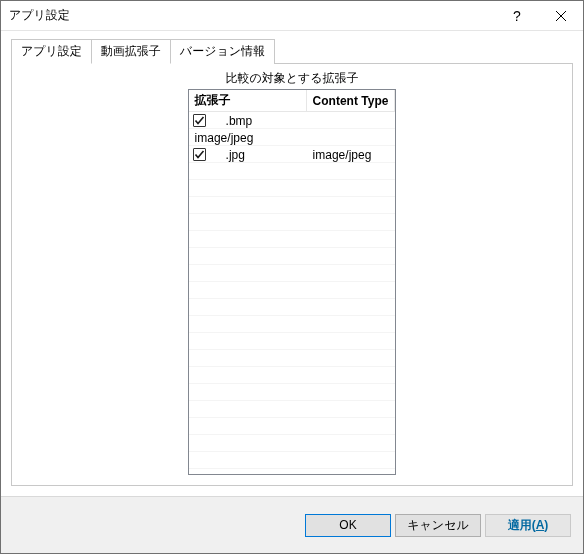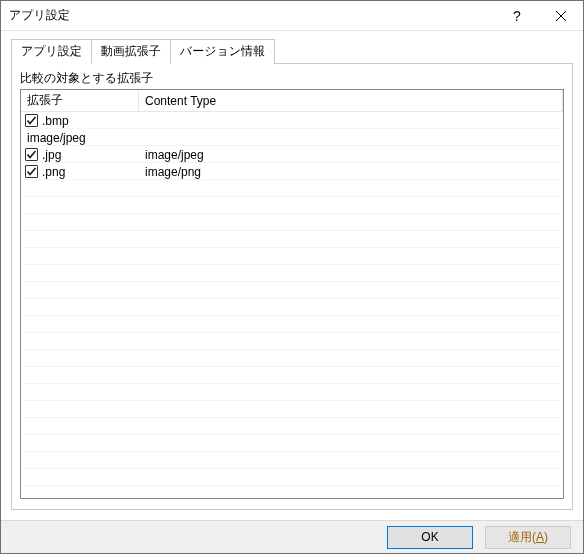--- a/index.html
+++ b/index.html
@@ -63,20 +63,21 @@
   }
   .tab:not(.active) {
     background: #fff;
   }
   .tab-panel {
     border: 1px solid #c8c8c8;
     flex: 1;
     display: flex;
     flex-direction: column;
     padding: 6px 8px 10px 8px;
+    align-items: center;
   }
   .group-title {
     font-size: 12px;
     margin-bottom: 2px;
     color: #000;
   }
   .list-wrap {
     flex: 1;
     border: 1px solid #828790;
     background: #fff;
@@ -92,20 +93,21 @@
     align-items: center;
   }
   .list-header .col {
     padding: 0 6px;
     font-size: 12px;
     height: 100%;
     display: flex;
     align-items: center;
     border-right: 1px solid #e6e6e6;
     color:#000;
+    font-weight:bold;
   }
   .col-ext { width: 118px; }
   .col-ct { flex: 1; border-right: none; }
   .list-body {
     flex: 1;
     position: relative;
     overflow: hidden;
   }
   .grid-bg {
     position: absolute;
@@ -123,57 +125,57 @@
     display: flex;
     height: 17px;
     align-items: center;
     font-size: 12px;
   }
   .row .cell-ext {
     width: 118px;
     padding-left: 4px;
     display: flex;
     align-items: center;
-    gap: 4px;
+    gap: 20px;
   }
   .row .cell-ct { flex: 1; padding-left: 6px; }
   .chk {
     width: 13px; height: 13px;
     border: 1px solid #333;
     border-radius: 1px;
     display: inline-flex;
     align-items: center;
     justify-content: center;
     background: #fff;
     flex-shrink: 0;
   }
   .chk svg { width: 11px; height: 11px; display:block;}
   .buttonbar {
-    height: 33px;
+    height: 57px;
     border-top: 1px solid #d9d9d9;
     background: #f0f0f0;
     display: flex;
     align-items: center;
     justify-content: flex-end;
     padding-right: 12px;
-    gap: 12px;
+    gap: 4px;
   }
   .btn {
     width: 86px;
     height: 23px;
     border: 1px solid #adadad;
     background: #e1e1e1;
     font-size: 12px;
     display: flex;
     align-items: center;
     justify-content: center;
     color:#000;
   }
   .btn.default { border-color: #0078d7; }
-  .btn.disabled { color: #a16207; background:#e6e6e6; border-color:#c9c9c9; }
+  .btn.disabled { color: #0369a1; background:#e6e6e6; border-color:#c9c9c9;font-weight:bold; }
   .btn.disabled .underline { text-decoration: underline; }
   .underline { text-decoration: underline; }
 </style>
 </head>
 <body>
 
 <div class="titlebar">
   <div class="titlebar-title">アプリ設定</div>
   <div class="titlebar-btn help">?</div>
   <div class="titlebar-btn close">
@@ -217,37 +219,27 @@
               <div class="cell-ext">
                 <span class="chk">
                   <svg viewBox="0 0 11 11">
                     <polyline points="1.5,5.5 4,8.5 9.5,2" fill="none" stroke="#1a1a1a" stroke-width="1.6"></polyline>
                   </svg>
                 </span>
                 <span>.jpg</span>
               </div>
               <div class="cell-ct">image/jpeg</div>
             </div>
-            <div class="row">
-              <div class="cell-ext">
-                <span class="chk">
-                  <svg viewBox="0 0 11 11">
-                    <polyline points="1.5,5.5 4,8.5 9.5,2" fill="none" stroke="#1a1a1a" stroke-width="1.6"></polyline>
-                  </svg>
-                </span>
-                <span>.png</span>
-              </div>
-              <div class="cell-ct">image/png</div>
-            </div>
           </div>
       </div>
     </div>
   </div>
 </div>
 
 <div class="buttonbar">
   <div class="btn default">OK</div>
+  <div class="btn">キャンセル</div>
   <div class="btn disabled">
     <span>適用(</span>
       <span class="underline">A</span>
       <span>)</span>
   </div>
 </div>
 
 </body></html>

